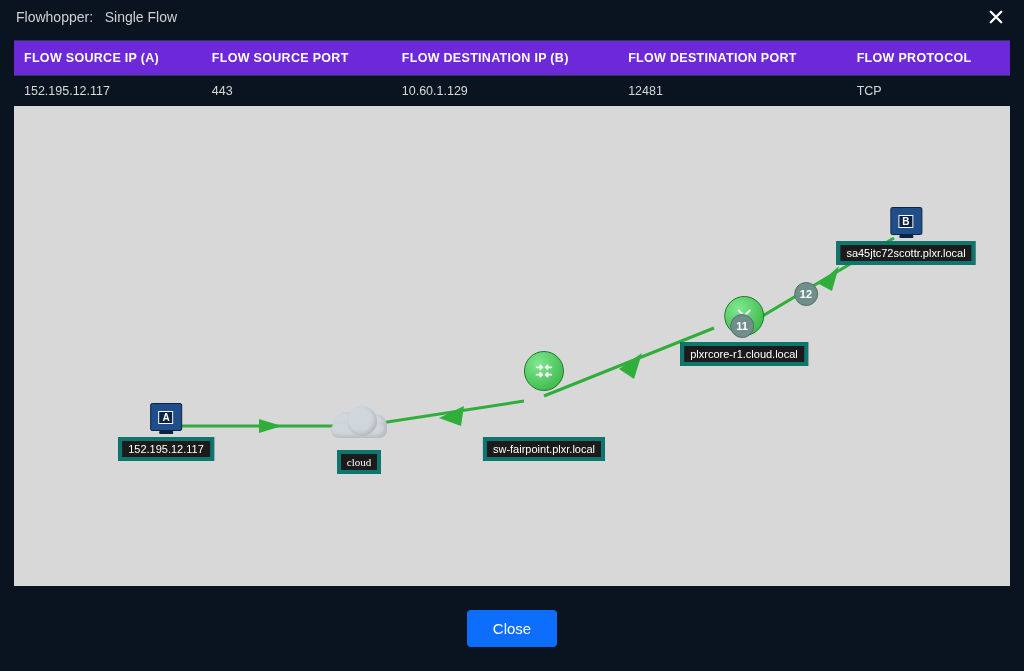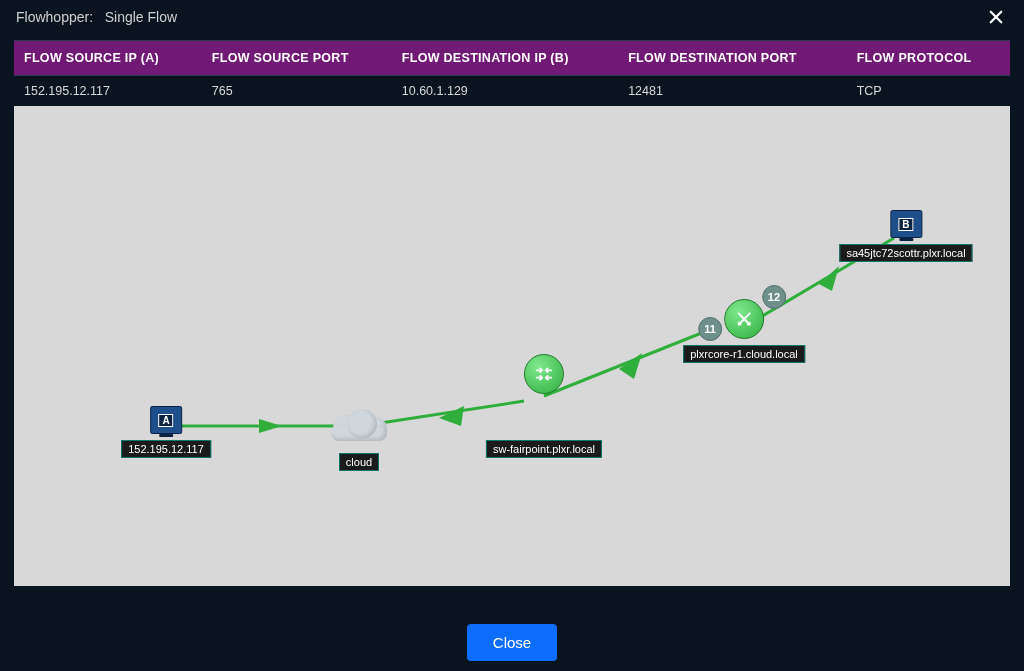--- a/index.html
+++ b/index.html
@@ -39,21 +39,21 @@
     width: 100%;
     border-collapse: collapse;
     font-size: 12.5px;
   }
   table.flow-table th {
     text-align: left;
     font-weight: 700;
     letter-spacing: 0.3px;
     text-transform: uppercase;
     color: #fff;
-    background: #701a75;
+    background: #6d28d9;
     padding: 10px 10px;
     border-top: 1px solid #2d3b4d;
     border-bottom: 1px solid #2d3b4d;
   }
   table.flow-table td {
     background: #0a1420;
     color: #d8d8d8;
     padding: 8px 10px;
   }
   table.flow-table th + th,
@@ -80,21 +80,21 @@
     transform: translate(-50%, -50%);
     display: flex;
     flex-direction: column;
     align-items: center;
     text-align: center;
   }
   .node-label {
     margin-top: 6px;
     background: #1b1b1b;
     color: #fff;
-    border: 1px solid #0f766e;
+    border: 4px solid #0f766e;
     font-size: 11px;
     padding: 2px 6px;
     white-space: nowrap;
   }
   .host-monitor {
     width: 32px; height: 28px;
     background: #1e4f8a;
     border: 1px solid #0b2343;
     border-radius: 2px;
     position: relative;
@@ -139,25 +139,26 @@
     position:relative;
   }
   .router-icon svg{width:22px;height:22px;}
   .hop-badge{
     position:absolute;
     width:24px;height:24px;border-radius:50%;
     background:#6f8f8b;
     color:#fff;font-size:11px;font-weight:700;
     display:flex;align-items:center;justify-content:center;
     border:1px solid #566f6c;
+    margin-left:32px;
   }
 
   .dialog-footer{
     position:absolute;
-    bottom:10px;left:0;right:0;
+    bottom:24px;left:0;right:0;
     display:flex;justify-content:center;
   }
   .close-btn{
     background:#0d6efd;color:#fff;
     border:none;border-radius:4px;
     padding:10px 26px;font-size:15px;cursor:pointer;
   }
 </style>
 </head>
 <body>
@@ -182,21 +183,21 @@
         <th>FLOW SOURCE IP (A)</th>
         <th>FLOW SOURCE PORT</th>
         <th>FLOW DESTINATION IP (B)</th>
         <th>FLOW DESTINATION PORT</th>
         <th>FLOW PROTOCOL</th>
       </tr>
     </thead>
     <tbody>
       <tr>
         <td>152.195.12.117</td>
-        <td>765</td>
+        <td>443</td>
         <td>10.60.1.129</td>
         <td>12481</td>
         <td>TCP</td>
       </tr>
     </tbody>
   </table>
 
   <div class="topology">
     <svg class="links">
       <defs>
@@ -223,21 +224,21 @@
         <span class="host-letter">A</span>
       </div>
       <div class="node-label">152.195.12.117</div>
     </div>
 
     <div class="node" style="left:345px; top:332px;">
       <div class="cloud-shape">
         <span></span>
           <div class="cloud-base"></div>
       </div>
-      <div class="node-label" style="margin-top:10px;">cloud</div>
+      <div class="node-label" style="margin-top:10px;font-family:Liberation Serif, serif;">cloud</div>
     </div>
 
     <div class="node" style="left:530px; top:300px;gap:40px;">
       <div class="router-icon">
         <svg viewBox="0 0 24 24">
             <g stroke="#fff" stroke-width="2" fill="none" stroke-linecap="round">
           <path d="M4 8 L10 8 M8 6 L10 8 L8 10"></path>
           <path d="M20 8 L14 8 M16 6 L14 8 L16 10"></path>
           <path d="M4 16 L10 16 M8 14 L10 16 L8 18"></path>
           <path d="M20 16 L14 16 M16 14 L14 16 L16 18"></path>

